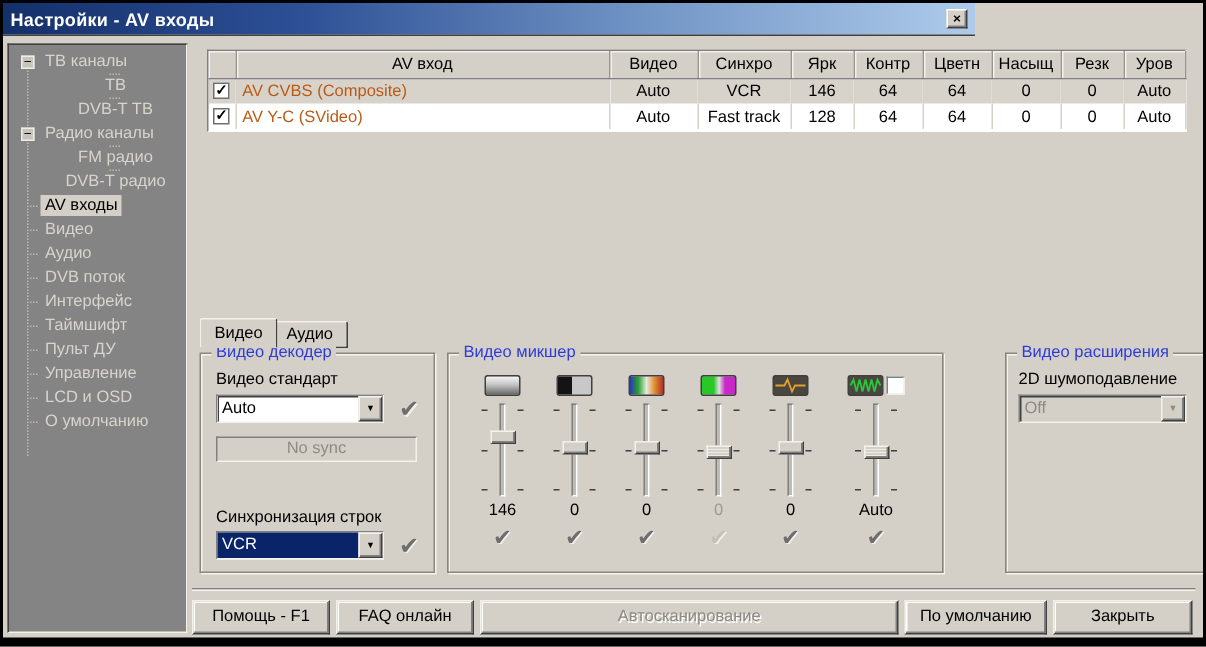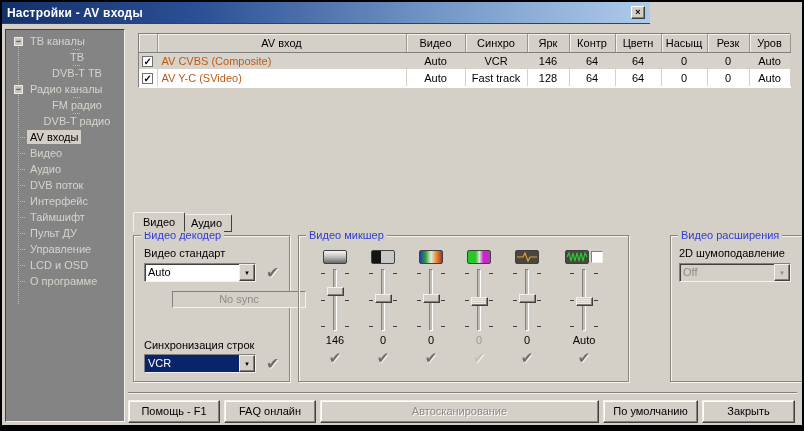--- a/index.html
+++ b/index.html
@@ -230,21 +230,21 @@
     <div class="tree-item root">
       <span class="stub"></span>
       <span class="lbl">Управление</span>
     </div>
     <div class="tree-item root">
       <span class="stub"></span>
       <span class="lbl">LCD и OSD</span>
     </div>
     <div class="tree-item root">
       <span class="stub"></span>
-      <span class="lbl">О программе</span>
+      <span class="lbl">О умолчанию</span>
     </div>
   </div>
 
   <div class="av-table">
     <table>
       <colgroup>
         <col style="width:18px">
           <col style="width:249px">
           <col style="width:59px">
           <col style="width:62px">
@@ -302,21 +302,21 @@
   </div>
 
   <div class="groupbox" style="left:131px; width:157px;">
     <div class="gb-title">Видео декодер</div>
     <div class="gb-label" style="left:10px; top:11px;">Видео стандарт</div>
     <div class="combo" style="left:10px; top:27px;">
       <span class="combo-text">Auto</span>
       <span class="combo-btn">▼</span>
     </div>
     <span class="applycheck" style="left:132px; top:27px;">✔</span>
-    <div class="status-field" style="left:10px; top:55px; width:134px;margin-left:28px;">No sync</div>
+    <div class="status-field" style="left:10px; top:55px; width:134px;">No sync</div>
     <div class="gb-label" style="left:10px; top:103px;">Синхронизация строк</div>
     <div class="combo focused" style="left:10px; top:118px;">
       <span class="combo-text">VCR</span>
       <span class="combo-btn">▼</span>
     </div>
     <span class="applycheck" style="left:132px; top:118px;">✔</span>
   </div>
 
   <div class="groupbox" style="left:296px; width:331px;">
     <div class="gb-title">Видео микшер</div>

